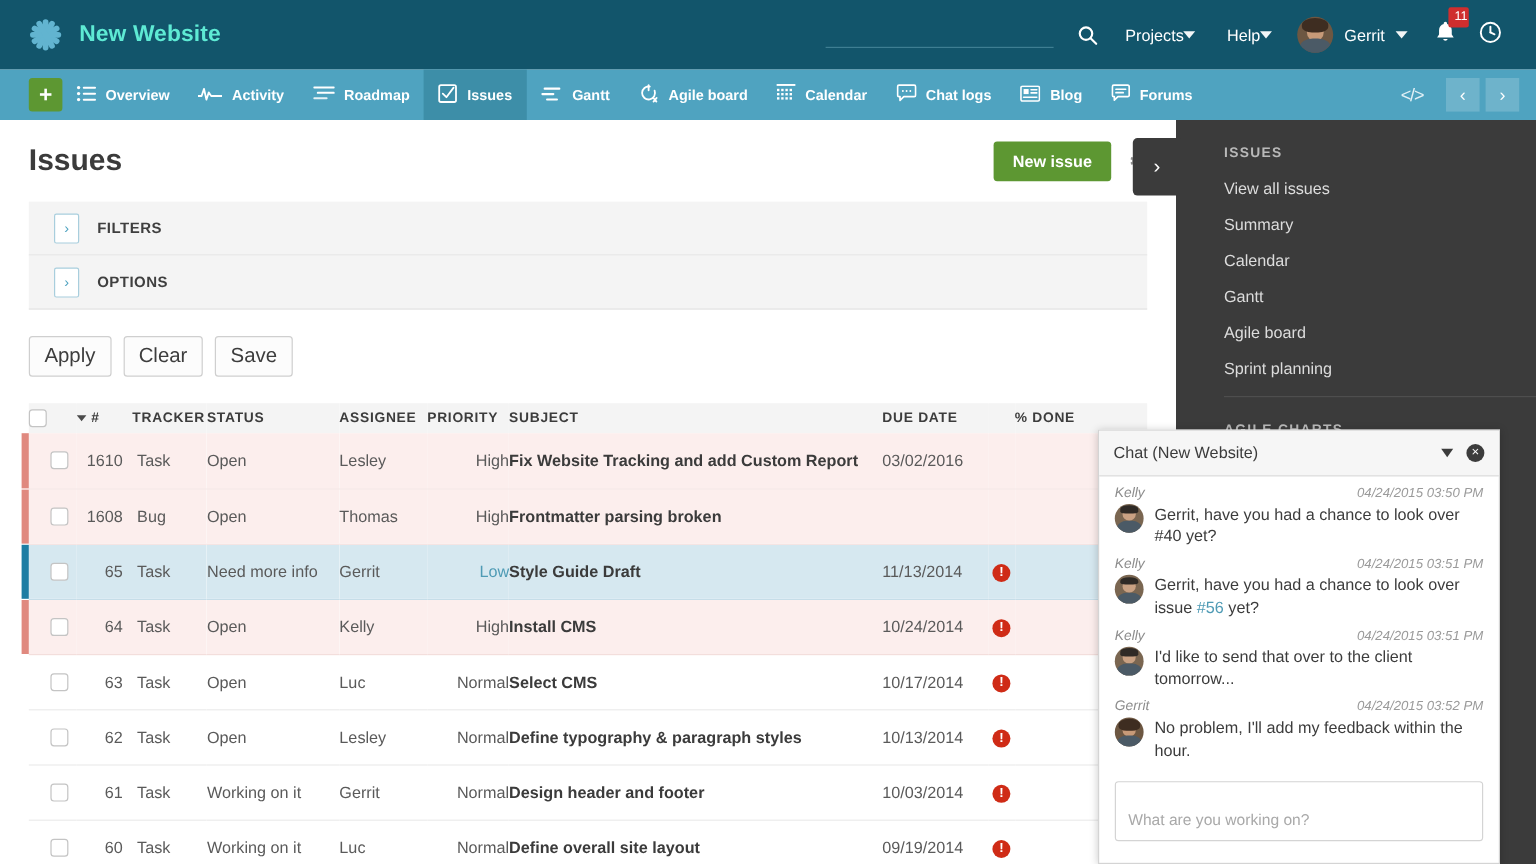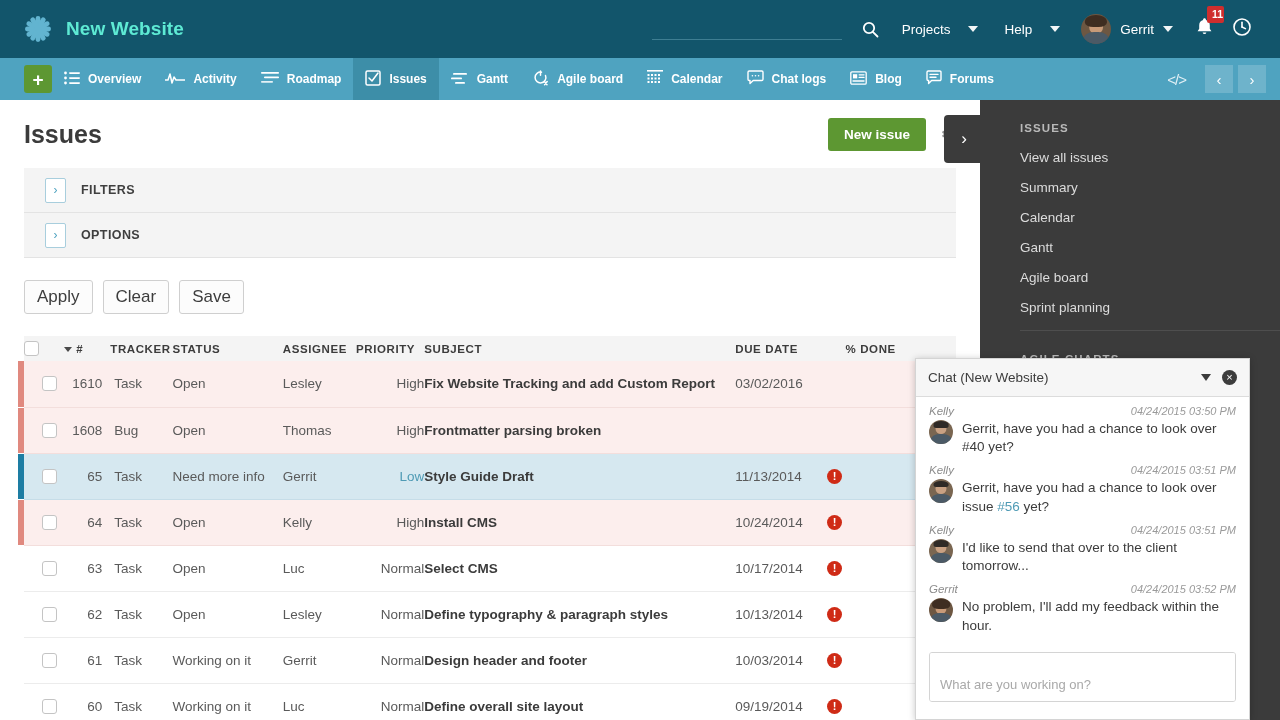--- a/index.html
+++ b/index.html
@@ -34,21 +34,21 @@
     background: transparent; border: 0; outline: none; color: #e6f2f6;
     font-size: 13px; width: 170px; height: 20px;
     font-family: "Liberation Sans", sans-serif;
   }
   .search-icon-btn {
     margin-left: 6px; margin-right: 10px; display: flex; align-items: center;
     color: #ffffff;
   }
   .top-menu {
     color: #ffffff; font-size: 13.5px; display: flex; align-items: center;
-    gap: 18px; padding: 0 13px; height: 58px; cursor: pointer;
+    gap: 0; padding: 0 13px; height: 58px; cursor: pointer;
   }
   .caret-down {
     width: 0; height: 0; border-left: 5px solid transparent;
     border-right: 5px solid transparent; border-top: 6px solid #ffffff; opacity: .95;
   }
   .avatar {
     width: 30px; height: 30px; border-radius: 50%; overflow: hidden;
     background: #7a6651; position: relative; flex: none;
   }
   .avatar.a-gerrit { background: #6d5742; }
@@ -69,21 +69,21 @@
   }
   .avatar.a-kelly .hair {
     position: absolute; left: 50%; top: 6%; width: 62%; height: 26%;
     border-radius: 50% 50% 30% 30%; background: #2f2a26; transform: translateX(-50%);
   }
   .user-menu { display: flex; align-items: center; gap: 9px; padding: 0 10px 0 8px; }
   .bell-wrap { position: relative; padding: 0 12px; display:flex; align-items:center; height: 58px;}
   .badge {
     position: absolute; top: 6px; right: 2px; background: #cf2e2e; color: #fff;
     font-size: 10.5px; line-height: 1; padding: 3px 0 3px 4px; border-radius: 2px;
-    font-weight: bold; min-width: 17px; text-align: center;
+    font-weight: normal; min-width: 17px; text-align: center;
   }
   .clock-wrap { padding: 0 10px 0 6px; display: flex; align-items: center; }
 
   
   .projnav {
     position: absolute; left: 0; top: 58px; width: 1280px; height: 42px;
     background: #4fa3c0; display: flex; align-items: center;
   }
   .plus-btn {
     width: 28px; height: 28px; background: #5d9732; border-radius: 3px;

